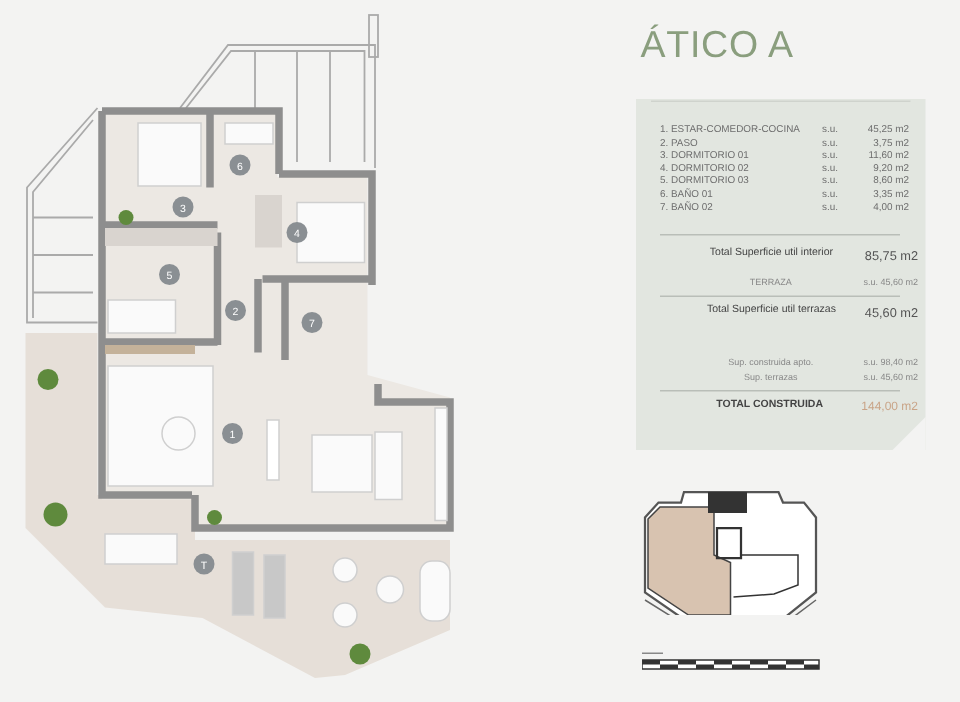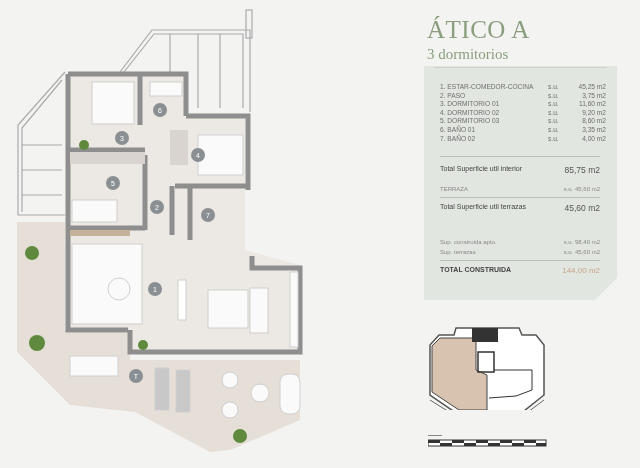--- a/index.html
+++ b/index.html
@@ -1,29 +1,29 @@
 <!DOCTYPE html>
 <html><head>
 <meta charset="utf-8">
 <style>
   html,body{margin:0;padding:0;}
   body{width:640px;height:468px;overflow:hidden;background:#f3f3f2;font-family:"Liberation Sans",sans-serif;position:relative;}
   #plan{position:absolute;left:0;top:0;width:420px;height:468px;}
-  .title{position:absolute;left:427px;top:16px;font-family:Liberation Serif, serif;color:#8a9e7e;}
+  .title{position:absolute;left:427px;top:16px;font-family:Liberation Sans, sans-serif;color:#8a9e7e;}
   .title h1{margin:0;font-size:25px;font-weight:normal;letter-spacing:0.5px;line-height:28px;}
   .title h2{margin:0;font-size:15px;font-weight:normal;line-height:20px;}
   .panel{position:absolute;left:424px;top:66px;width:193px;height:234px;background:#e2e6e0;}
   .panel:after{content:"";position:absolute;right:0;bottom:0;border-style:solid;border-width:0 0 22px 22px;border-color:transparent transparent #f3f3f2 transparent;}
   .topline{position:absolute;left:10px;right:10px;top:1px;height:1px;background:#cfd3cd;}
   .rooms{position:absolute;left:16px;top:17px;width:166px;}
   .row{display:flex;font-size:6.6px;color:#6e6e6e;line-height:8.6px;}
   .row .n{flex:1;}
   .row .su{width:22px;}
   .row .v{width:36px;text-align:right;}
-  .tot{position:absolute;left:16px;width:160px;display:flex;font-size:7px;color:#444;}
+  .tot{position:absolute;left:28px;width:160px;display:flex;font-size:7px;color:#444;text-align:center;}
   .tot .n{flex:1;}
   .hr{position:absolute;left:16px;width:160px;height:1px;background:#b9beb8;}
   .muted{color:#888;font-size:6px;}
   .big{font-size:8.5px;color:#555;}
   .accent{color:#c9a487;font-weight:normal;font-size:8px;}
   #keyplan{position:absolute;left:424px;top:320px;width:130px;height:90px;}
   #scale{position:absolute;left:428px;top:432px;width:120px;height:20px;}
 </style>
 </head>
 <body>
@@ -116,21 +116,20 @@
     <text x="198" y="158">4</text>
     <text x="113" y="186">5</text>
     <text x="160" y="113">6</text>
     <text x="208" y="218">7</text>
     <text x="136" y="379">T</text>
   </g>
 </svg>
 
 <div class="title">
   <h1>ÁTICO A</h1>
-  <h2>3 dormitorios</h2>
 </div>
 
 <div class="panel">
   <div class="topline"></div>
   <div class="rooms">
     <div class="row">
         <span class="n">1. ESTAR-COMEDOR-COCINA</span>
         <span class="su">s.u.</span>
         <span class="v">45,25 m2</span>
       </div>

